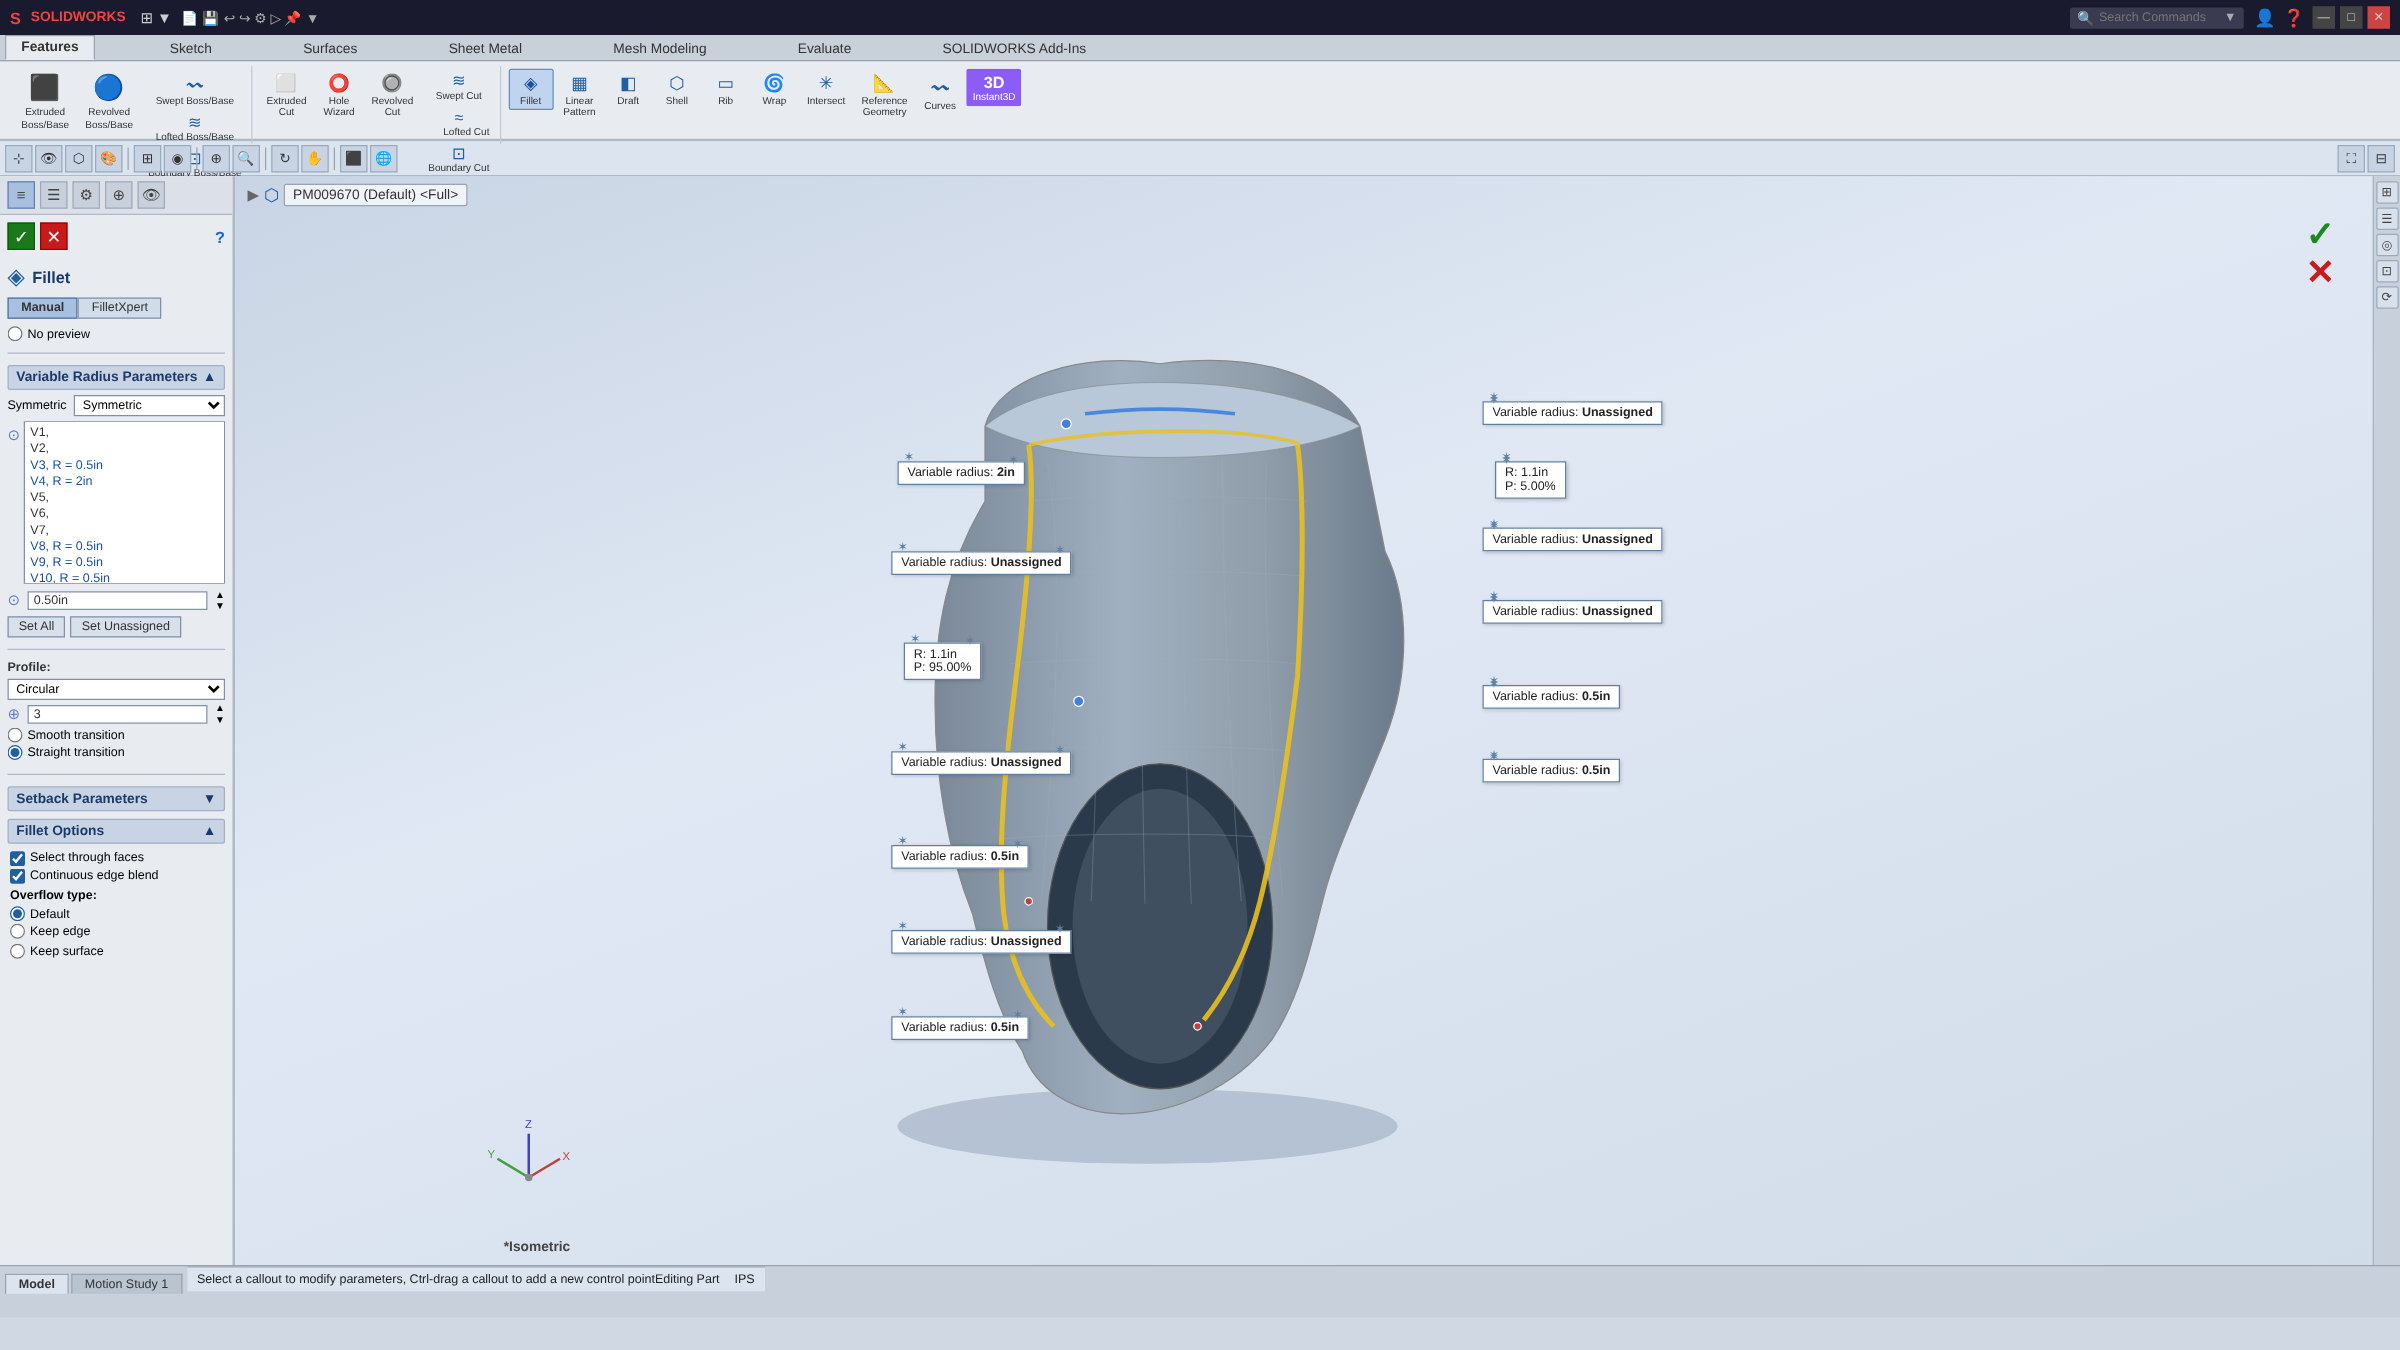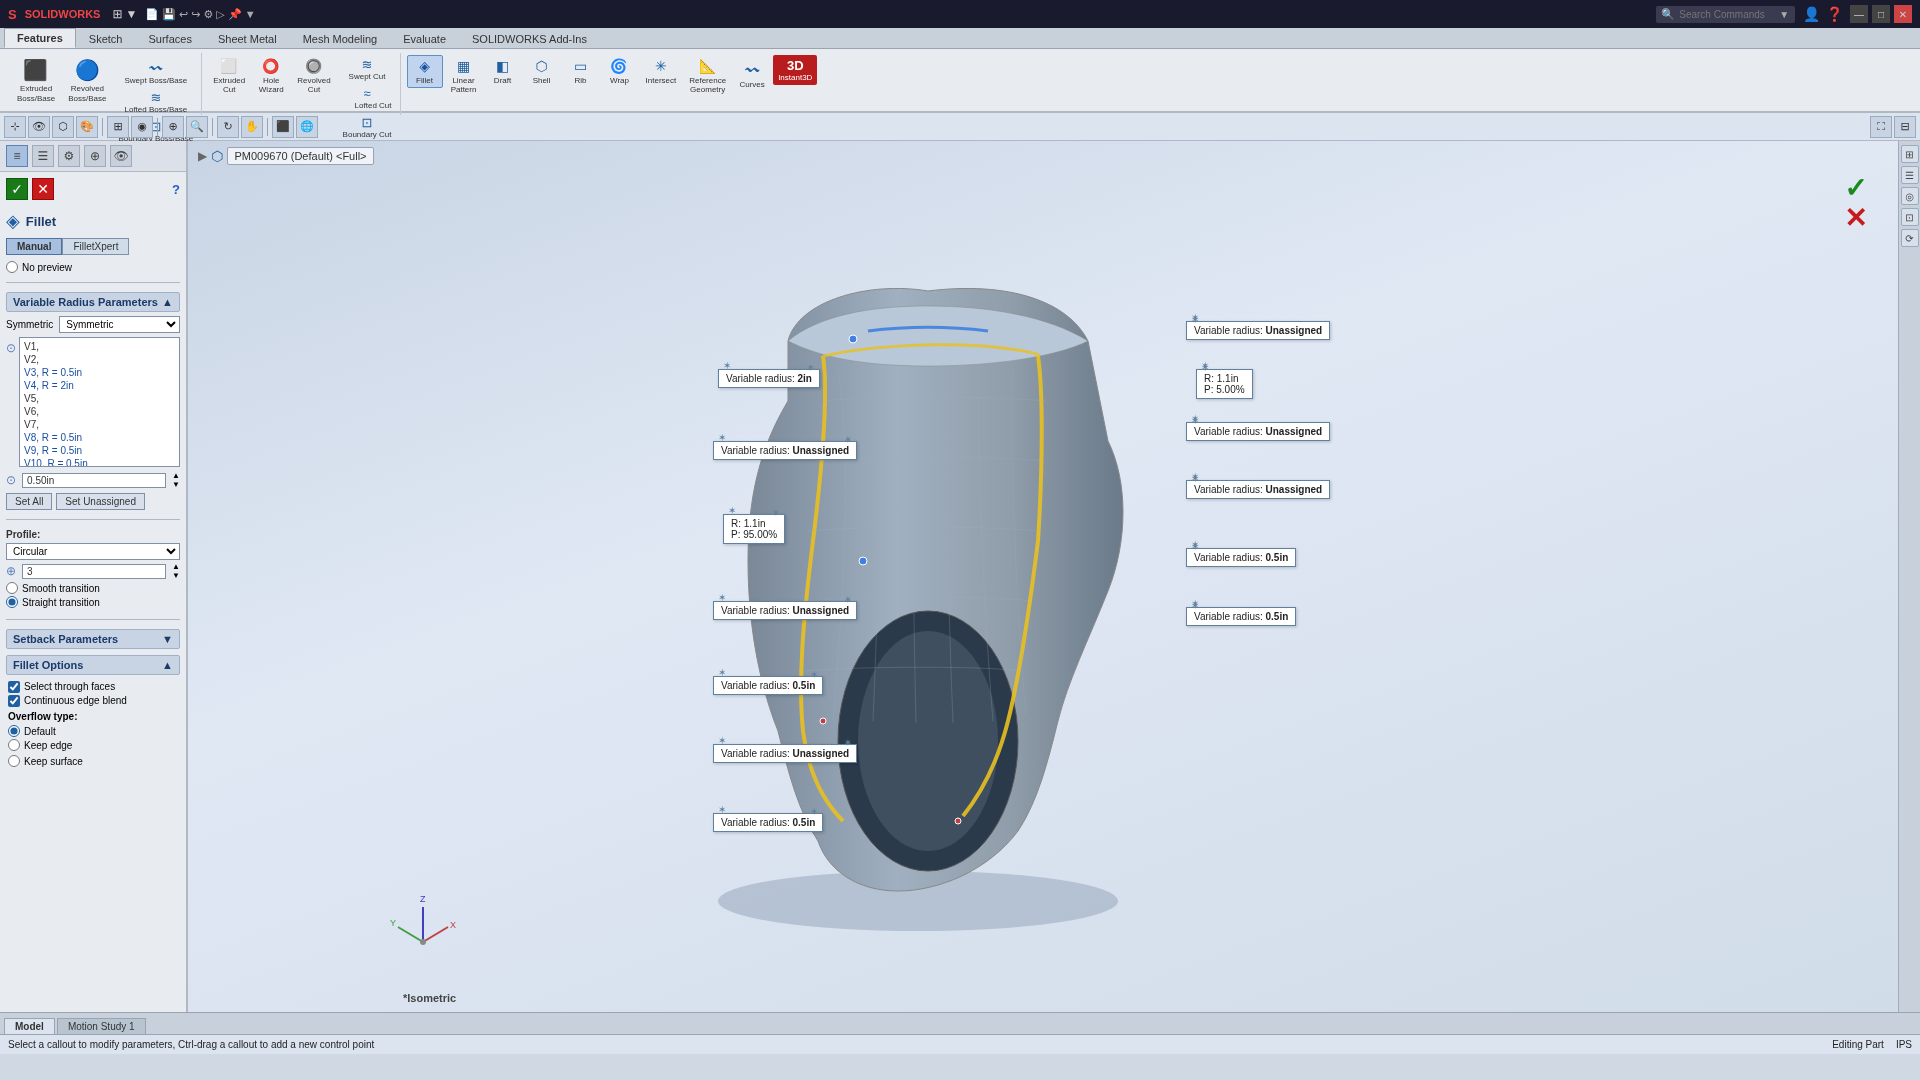--- a/index.html
+++ b/index.html
@@ -28,20 +28,21 @@
       display: flex;
       flex-direction: column;
     }
     #ribbon-tabs {
       height: 24px;
       background: #c8d0da;
       display: flex;
       align-items: flex-end;
       padding-left: 4px;
       border-bottom: 1px solid #9aa4b0;
+      gap: 47px;
     }
     .ribbon-tab {
       padding: 3px 12px;
       font-size: 11px;
       cursor: pointer;
       background: #c8d0da;
       border: 1px solid transparent;
       border-bottom: none;
       color: #333;
     }
@@ -292,21 +293,20 @@
       cursor: pointer; font-size: 10px; color: #444;
       border-radius: 2px;
     }
 
     
     #bottombar {
       height: 42px;
       background: #c8d0dc;
       border-top: 1px solid #9aa4b0;
       display: flex;
-      flex-direction: column;
     }
     #bottom-tabs {
       height: 22px;
       display: flex;
       align-items: flex-end;
       padding: 0 4px;
       gap: 2px;
     }
     .bottom-tab {
       padding: 2px 10px;
@@ -499,21 +499,21 @@
           <span style="font-size:8px;">Intersect</span>
         </div>
         <div class="ribbon-btn">
           <span class="icon icon-small">📐</span>
           <span style="font-size:8px;">Reference<br>Geometry</span>
         </div>
         <div class="ribbon-btn">
           <span class="icon icon-small">〰</span>
           <span style="font-size:8px;">Curves</span>
         </div>
-        <div class="ribbon-btn" style="background:#b91c1c;color:white;justify-content:flex-end;">
+        <div class="ribbon-btn" style="background:#8b5cf6;color:white;justify-content:flex-end;">
           <span style="font-size:13px;font-weight:bold;color:white;">3D</span>
           <span style="font-size:8px;color:white;">Instant3D</span>
         </div>
       </div>
     </div>
   </div>
 </div>
 
 <div id="view-toolbar">
   <div class="vt-btn">⊹</div>

